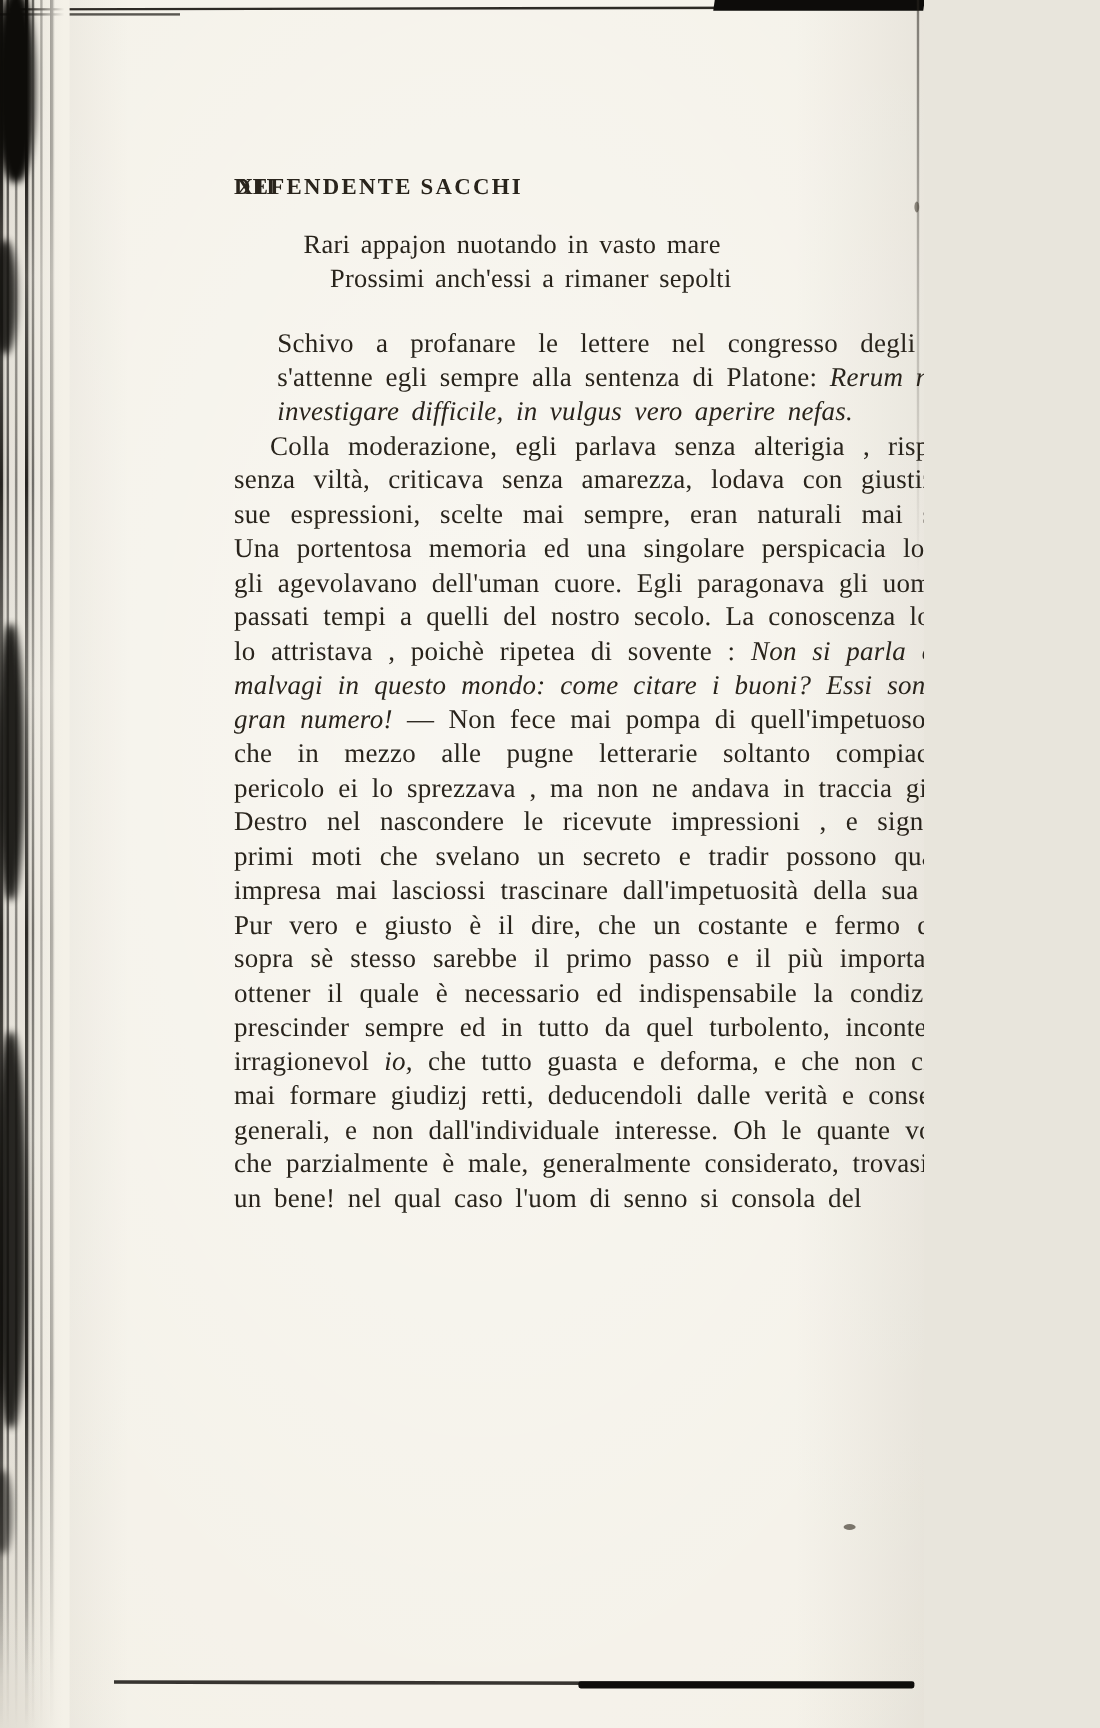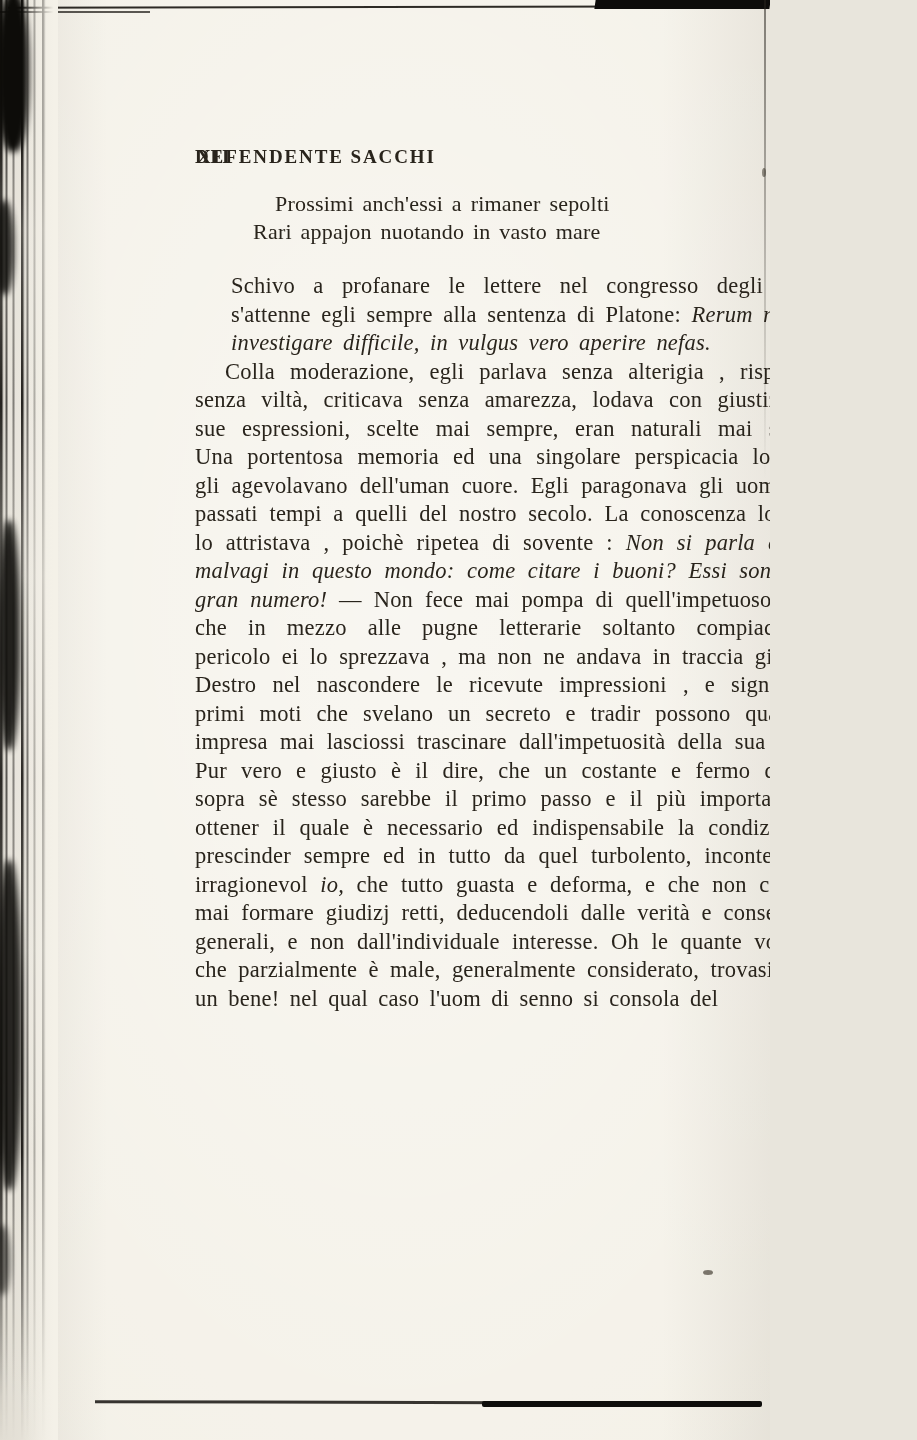--- a/index.html
+++ b/index.html
@@ -116,22 +116,22 @@
   <div class="speck sp3"></div>
 
   <div class="content">
 
     <div class="running-header">
       <span class="pagenum">XII</span>
       <span class="head-title">DEFENDENTE SACCHI</span>
     </div>
 
     <div class="verse">
+      <div class="verse-line l1">Rari appajon nuotando in vasto mare</div>
       <div class="verse-line l2">Prossimi anch'essi a rimaner sepolti</div>
-      <div class="verse-line l1">Rari appajon nuotando in vasto mare</div>
     </div>
 
     <div class="body-text">
         <p><span>Schivo a profanare le lettere nel congresso degli ignari, s'attenne egli sempre alla sentenza di Platone: </span><span class="it">Rerum naturam investigare difficile, in vulgus vero aperire nefas.</span></p>
         <p><span>Colla moderazione, egli parlava senza alterigia , rispondeva senza viltà, criticava senza amarezza, lodava con giustizia. Le sue espressioni, scelte mai sempre, eran naturali mai sempre. Una portentosa memoria ed una singolare perspicacia lo studio gli agevolavano dell'uman cuore. Egli paragonava gli uomini dei passati tempi a quelli del nostro secolo. La conoscenza loro non lo attristava , poichè ripetea di sovente : </span><span class="it">Non si parla che dei malvagi in questo mondo: come citare i buoni? Essi sono in sì gran numero!</span><span> — Non fece mai pompa di quell'impetuoso valore che in mezzo alle pugne letterarie soltanto compiacesi. Il pericolo ei lo sprezzava , ma non ne andava in traccia giammai. Destro nel nascondere le ricevute impressioni , e signore de' primi moti che svelano un secreto e tradir possono qualunque impresa mai lasciossi trascinare dall'impetuosità della sua indole. Pur vero e giusto è il dire, che un costante e fermo dominio sopra sè stesso sarebbe il primo passo e il più importante, ad ottener il quale è necessario ed indispensabile la condizione di prescinder sempre ed in tutto da quel turbolento, incontentabile, irragionevol </span><span class="it">io,</span><span> che tutto guasta e deforma, e che non ci lascia mai formare giudizj retti, deducendoli dalle verità e conseguenze generali, e non dall'individuale interesse. Oh le quante volte ciò che parzialmente è male, generalmente considerato, trovasi essere un bene! nel qual caso l'uom di senno si consola del</span></p>
       </div>
 
   </div>
 </div>
 

